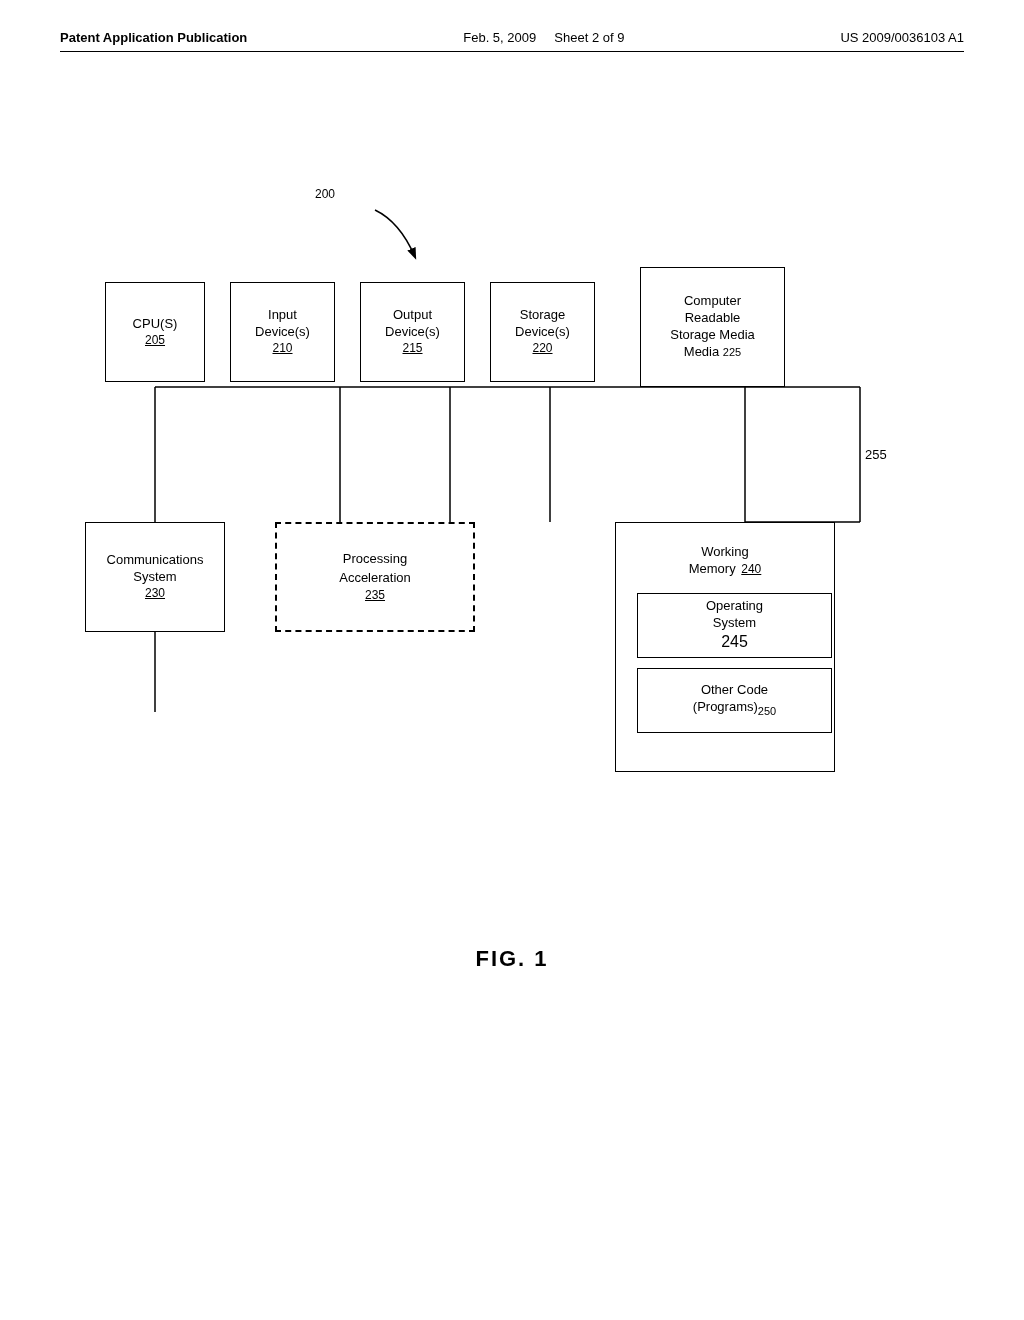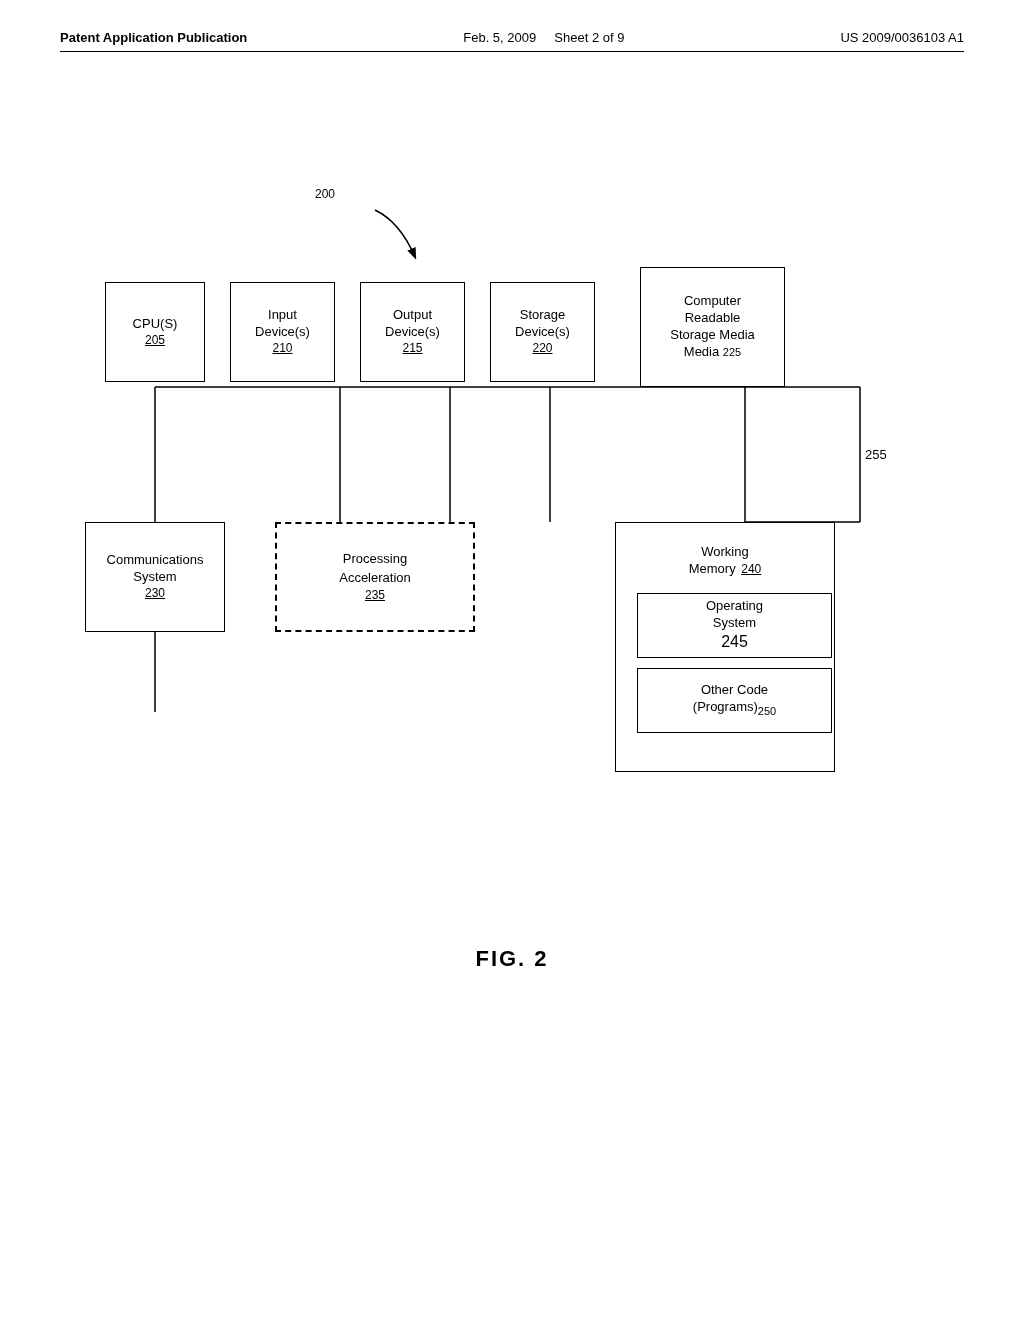--- a/index.html
+++ b/index.html
@@ -187,17 +187,17 @@
       </div>
 
       <div class="box" style="position:relative; left:0; top:20px; width:195px; height:65px; border:1.5px solid #000; margin:0 auto;">
         <span>Other Code</span>
         <span>
           <span>(Programs)</span><sub style="font-size:11px;">250</sub>
         </span>
       </div>
     </div>
 
-    <div style="position:absolute; bottom:20px; left:50%; transform:translateX(-50%); font-size:22px; font-weight:bold; letter-spacing:2px;">FIG. 2</div>
+    <div style="position:absolute; bottom:20px; left:50%; transform:translateX(-50%); font-size:22px; font-weight:bold; letter-spacing:2px;">FIG. 1</div>
 
   </div>
 
 </div>
 
 </body></html>

